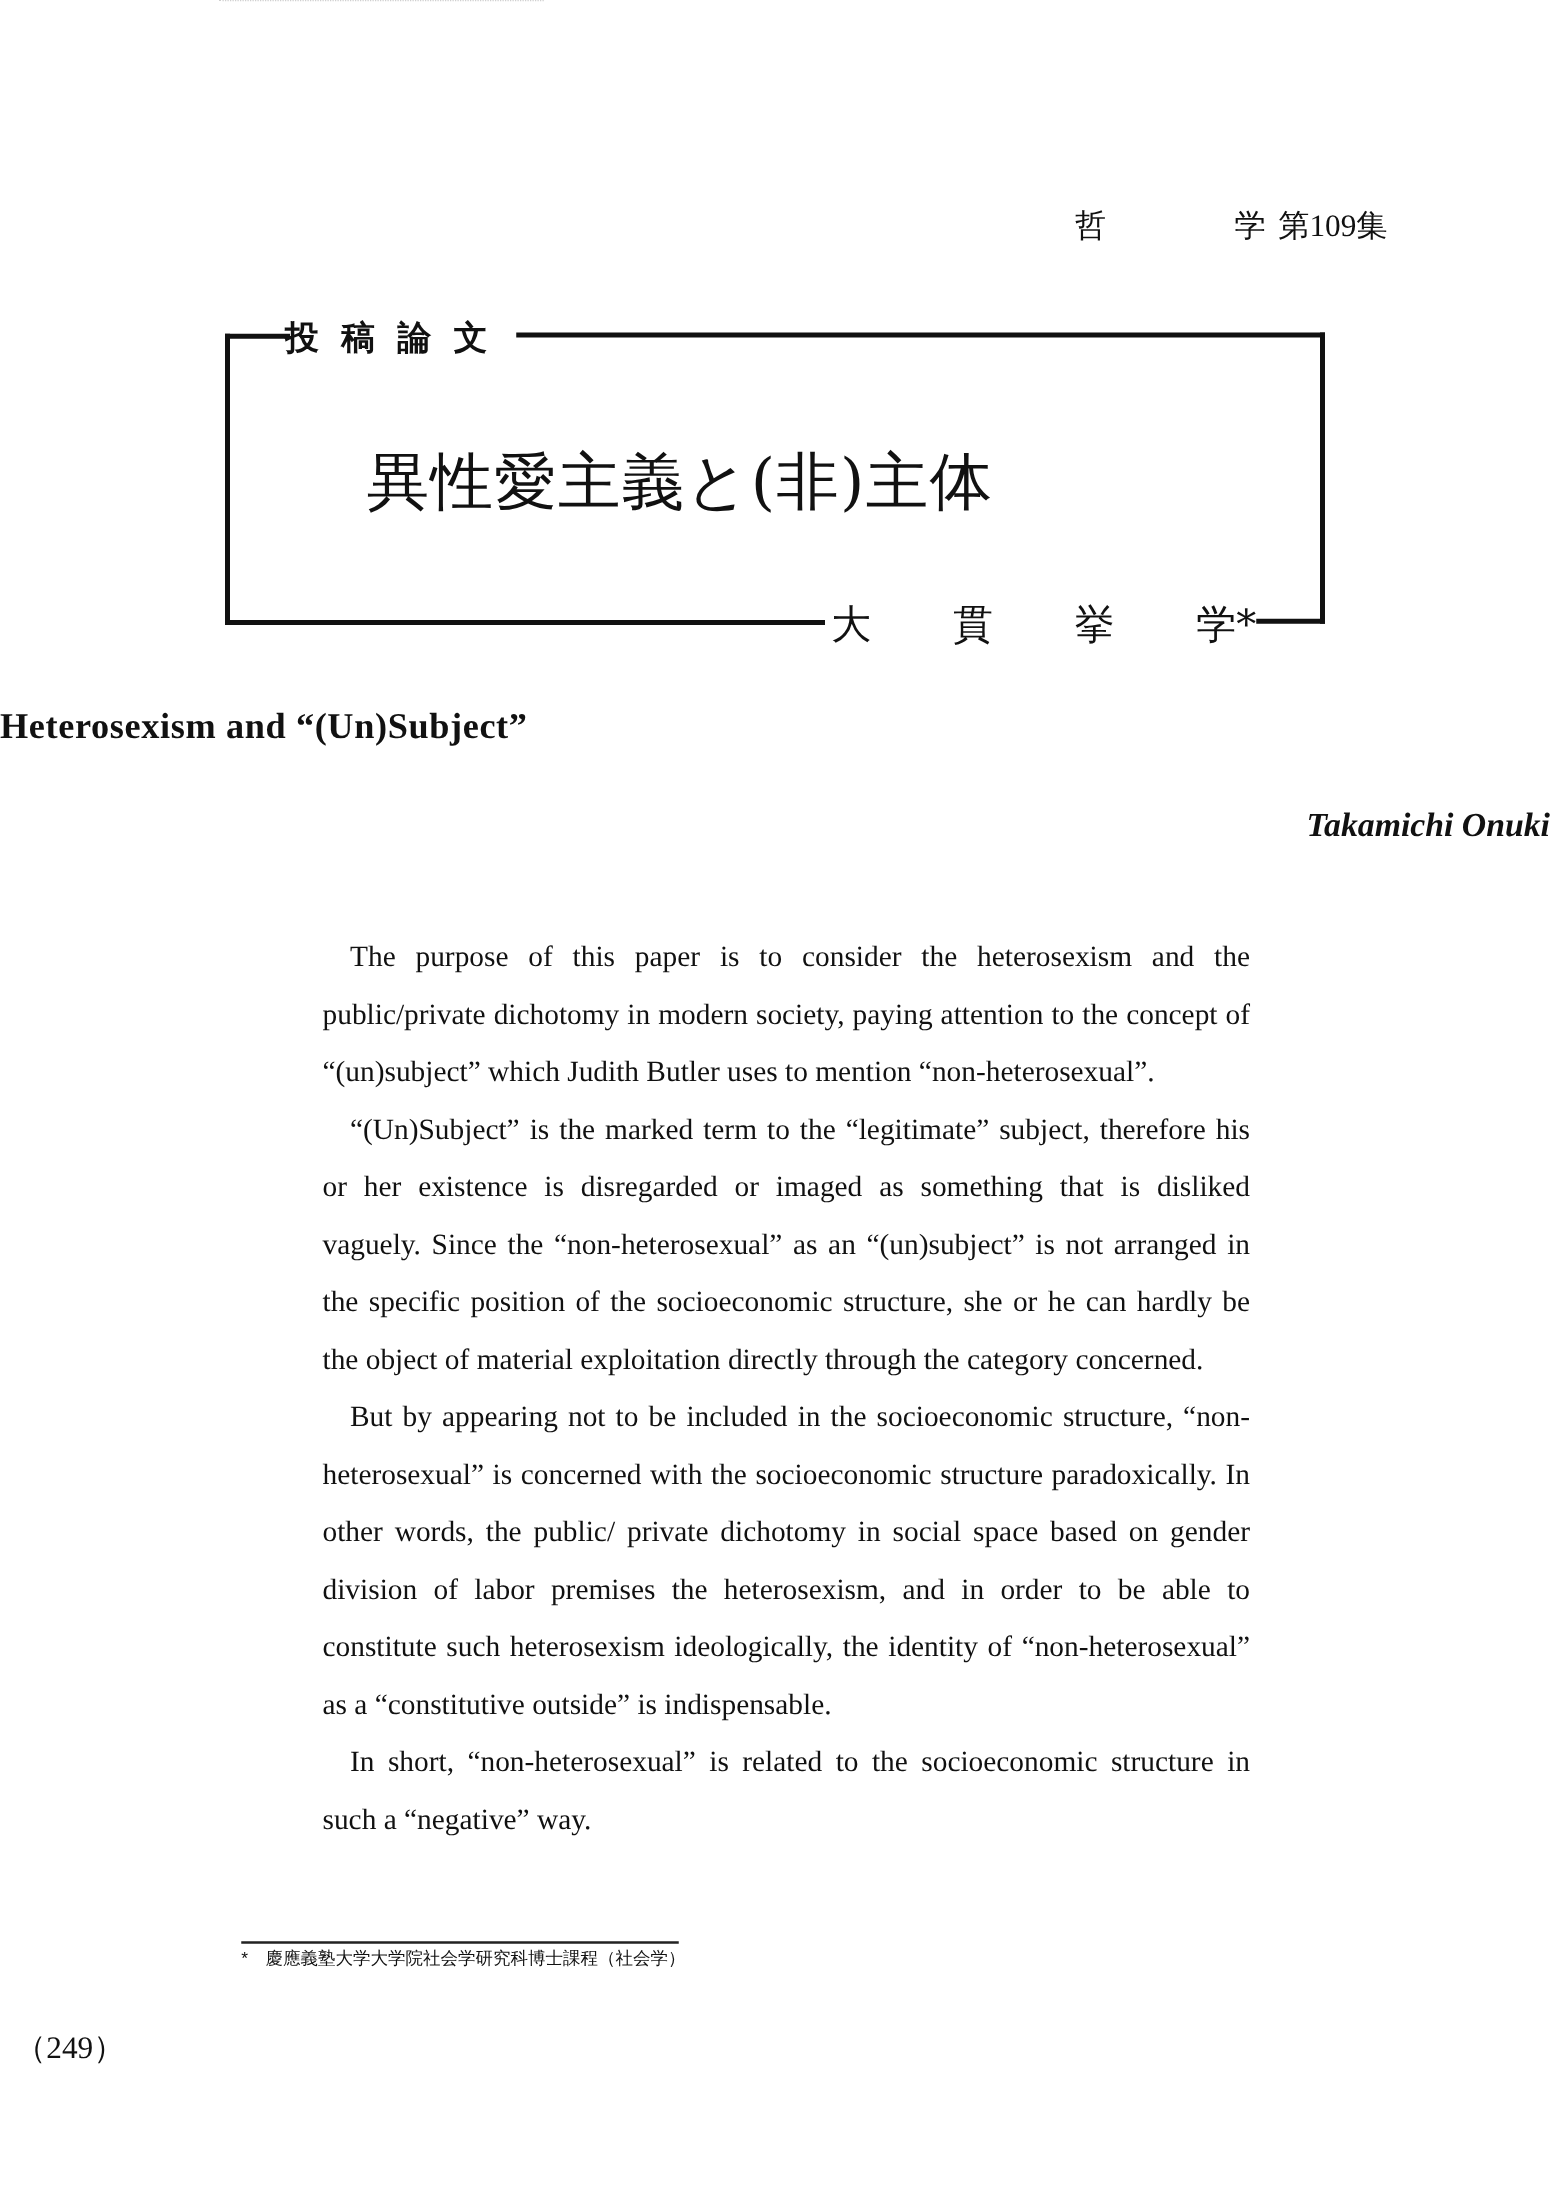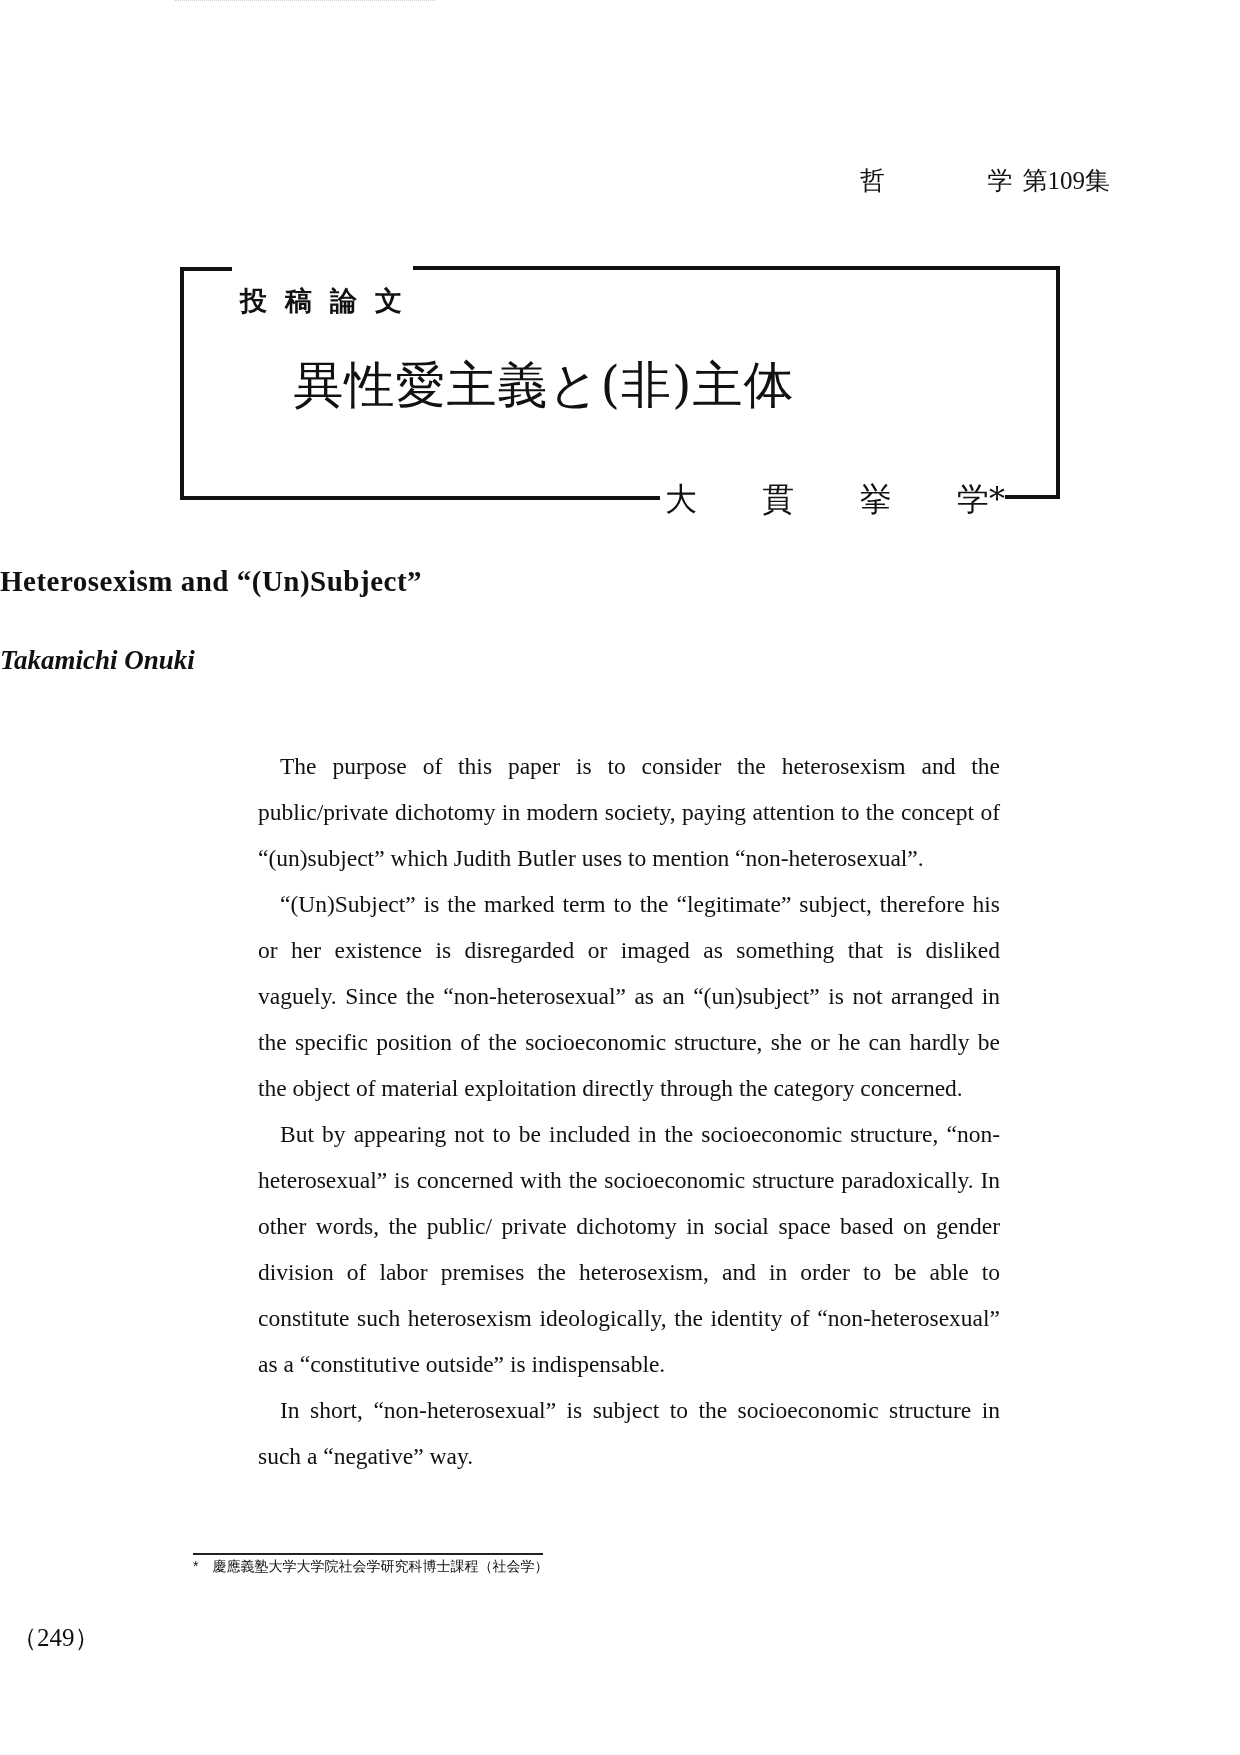--- a/index.html
+++ b/index.html
@@ -13,28 +13,28 @@
     .journal-header .jh-right { display: flex; gap: 10px; }
 
     
     .box-left { left: 180px; top: 267px; width: 4px; height: 233px; background: #111; }
     .box-right { left: 1056px; top: 266px; width: 4px; height: 233px; background: #111; }
     .box-top-a { left: 180px; top: 267px; width: 52px; height: 4px; background: #111; }
     .box-top-b { left: 413px; top: 266px; width: 647px; height: 4px; background: #111; }
     .box-bottom-a { left: 180px; top: 496px; width: 480px; height: 4px; background: #111; }
     .box-bottom-b { left: 1005px; top: 495px; width: 55px; height: 4px; background: #111; }
 
-    .section-label { left: 240px; top: 252px; font-family: "DejaVu Sans", sans-serif; font-weight: bold; font-size: 27px; letter-spacing: 18px; white-space: nowrap; margin-top: 31px; }
+    .section-label { left: 228px; top: 252px; font-family: "DejaVu Sans", sans-serif; font-weight: bold; font-size: 27px; letter-spacing: 18px; white-space: nowrap; }
 
     .jp-title { left: 184px; width: 720px; top: 352px; text-align: center; font-family: "DejaVu Serif", serif; font-size: 50px; letter-spacing: 1px; }
 
     .jp-author { left: 665px; top: 478px; width: 340px; font-family: "DejaVu Serif", serif; font-size: 32px; display: flex; justify-content: space-between; }
 
     .en-title { left: 0; width: 1240px; top: 565px; font-weight: bold; font-size: 29px; letter-spacing: 0.5px; }
-    .en-author { left: 0; width: 1240px; top: 645px; text-align: left; font-weight: bold; font-style: italic; font-size: 27px; }
+    .en-author { left: 0; width: 1240px; top: 645px; text-align: right; font-weight: bold; font-style: italic; font-size: 27px; }
 
     .abstract { left: 258px; top: 743px; width: 742px; font-size: 23.5px; line-height: 46px; text-align: justify; }
     .abstract p { margin: 0; text-indent: 22px; }
 
     .fn-rule { left: 193px; top: 1553px; width: 350px; height: 2px; background: #222; }
     .footnote { left: 193px; top: 1558px; font-family: Liberation Sans, sans-serif; font-size: 14px; white-space: nowrap; }
     .footnote .star { margin-right: 14px; }
 
     .page-number { left: 12px; width: 1240px; top: 1621px; text-align: left; font-size: 25px; }
   </style>
@@ -69,21 +69,21 @@
   <span>学*</span>
 </div>
 
 <div class="abs en-title">Heterosexism and “(Un)Subject”</div>
 <div class="abs en-author">Takamichi Onuki</div>
 
 <div class="abs abstract">
   <p>The purpose of this paper is to consider the heterosexism and the public/private dichotomy in modern society, paying attention to the concept of “(un)subject” which Judith Butler uses to mention “non-heterosexual”.</p>
   <p>“(Un)Subject” is the marked term to the “legitimate” subject, therefore his or her existence is disregarded or imaged as something that is disliked vaguely. Since the “non-heterosexual” as an “(un)subject” is not arranged in the specific position of the socioeconomic structure, she or he can hardly be the object of material exploitation directly through the category concerned.</p>
   <p>But by appearing not to be included in the socioeconomic structure, “non-heterosexual” is concerned with the socioeconomic structure paradoxically. In other words, the public/ private dichotomy in social space based on gender division of labor premises the heterosexism, and in order to be able to constitute such heterosexism ideologically, the identity of “non-heterosexual” as a “constitutive outside” is indispensable.</p>
-  <p>In short, “non-heterosexual” is subject to the socioeconomic structure in such a “negative” way.</p>
+  <p>In short, “non-heterosexual” is related to the socioeconomic structure in such a “negative” way.</p>
 </div>
 
 <div class="abs fn-rule"></div>
 <div class="abs footnote">
   <span class="star">*</span><span>慶應義塾大学大学院社会学研究科博士課程（社会学）</span>
 </div>
 
 <div class="abs page-number">（249）</div>
 
 </body></html>

